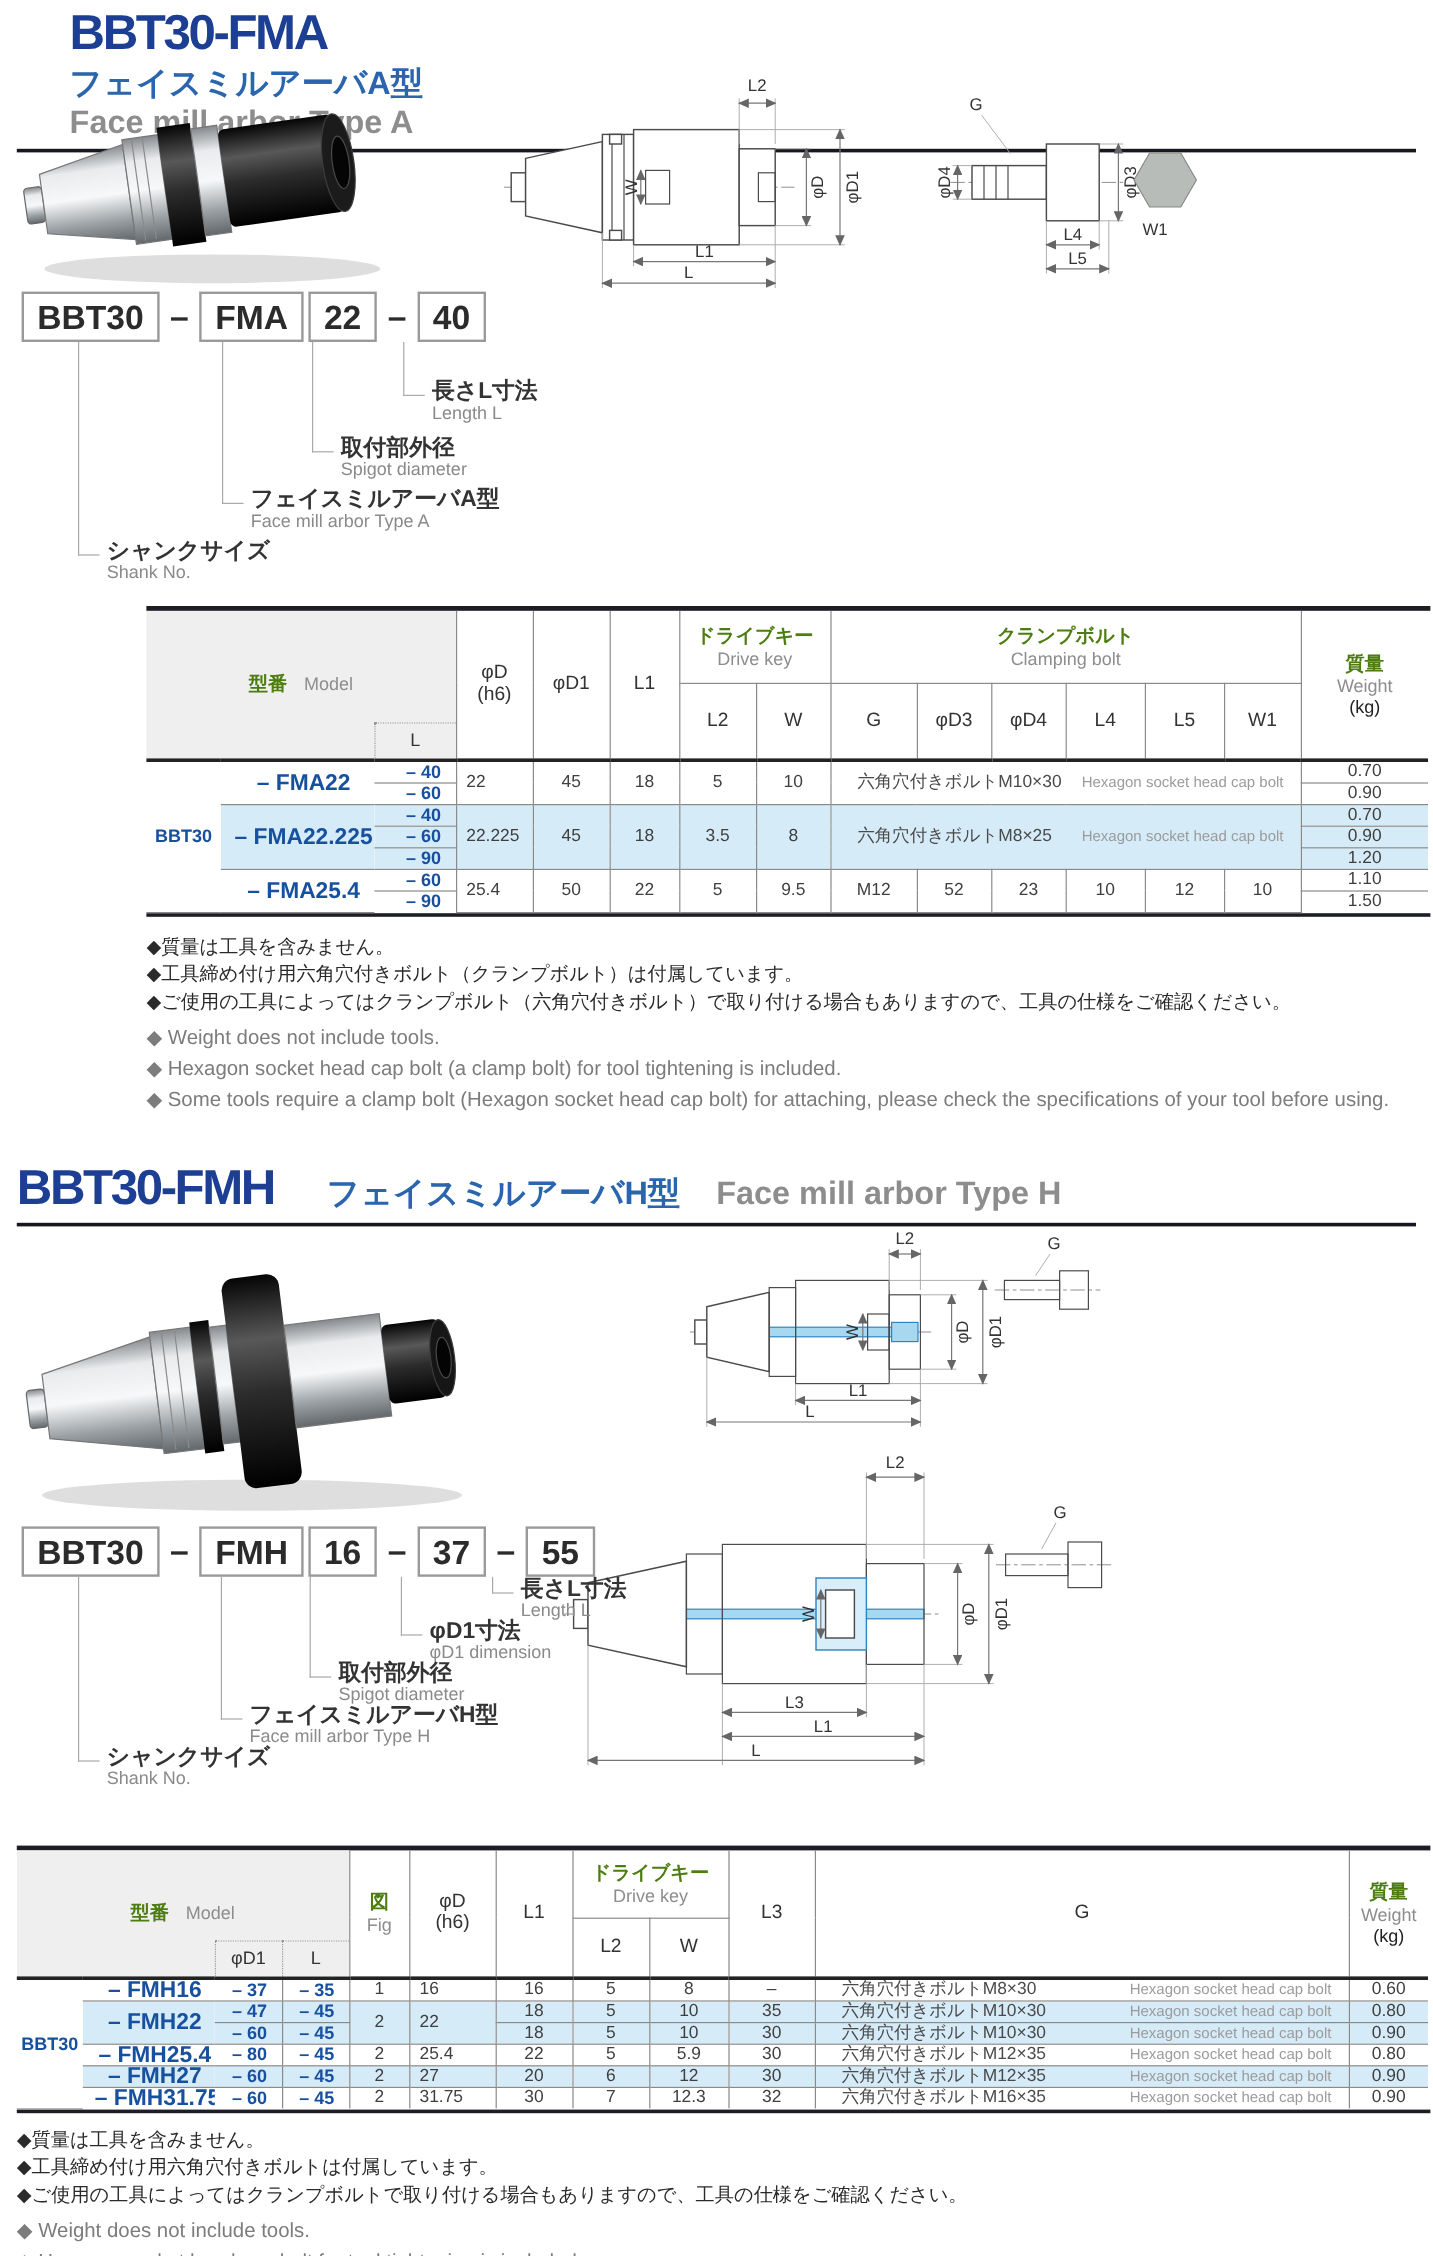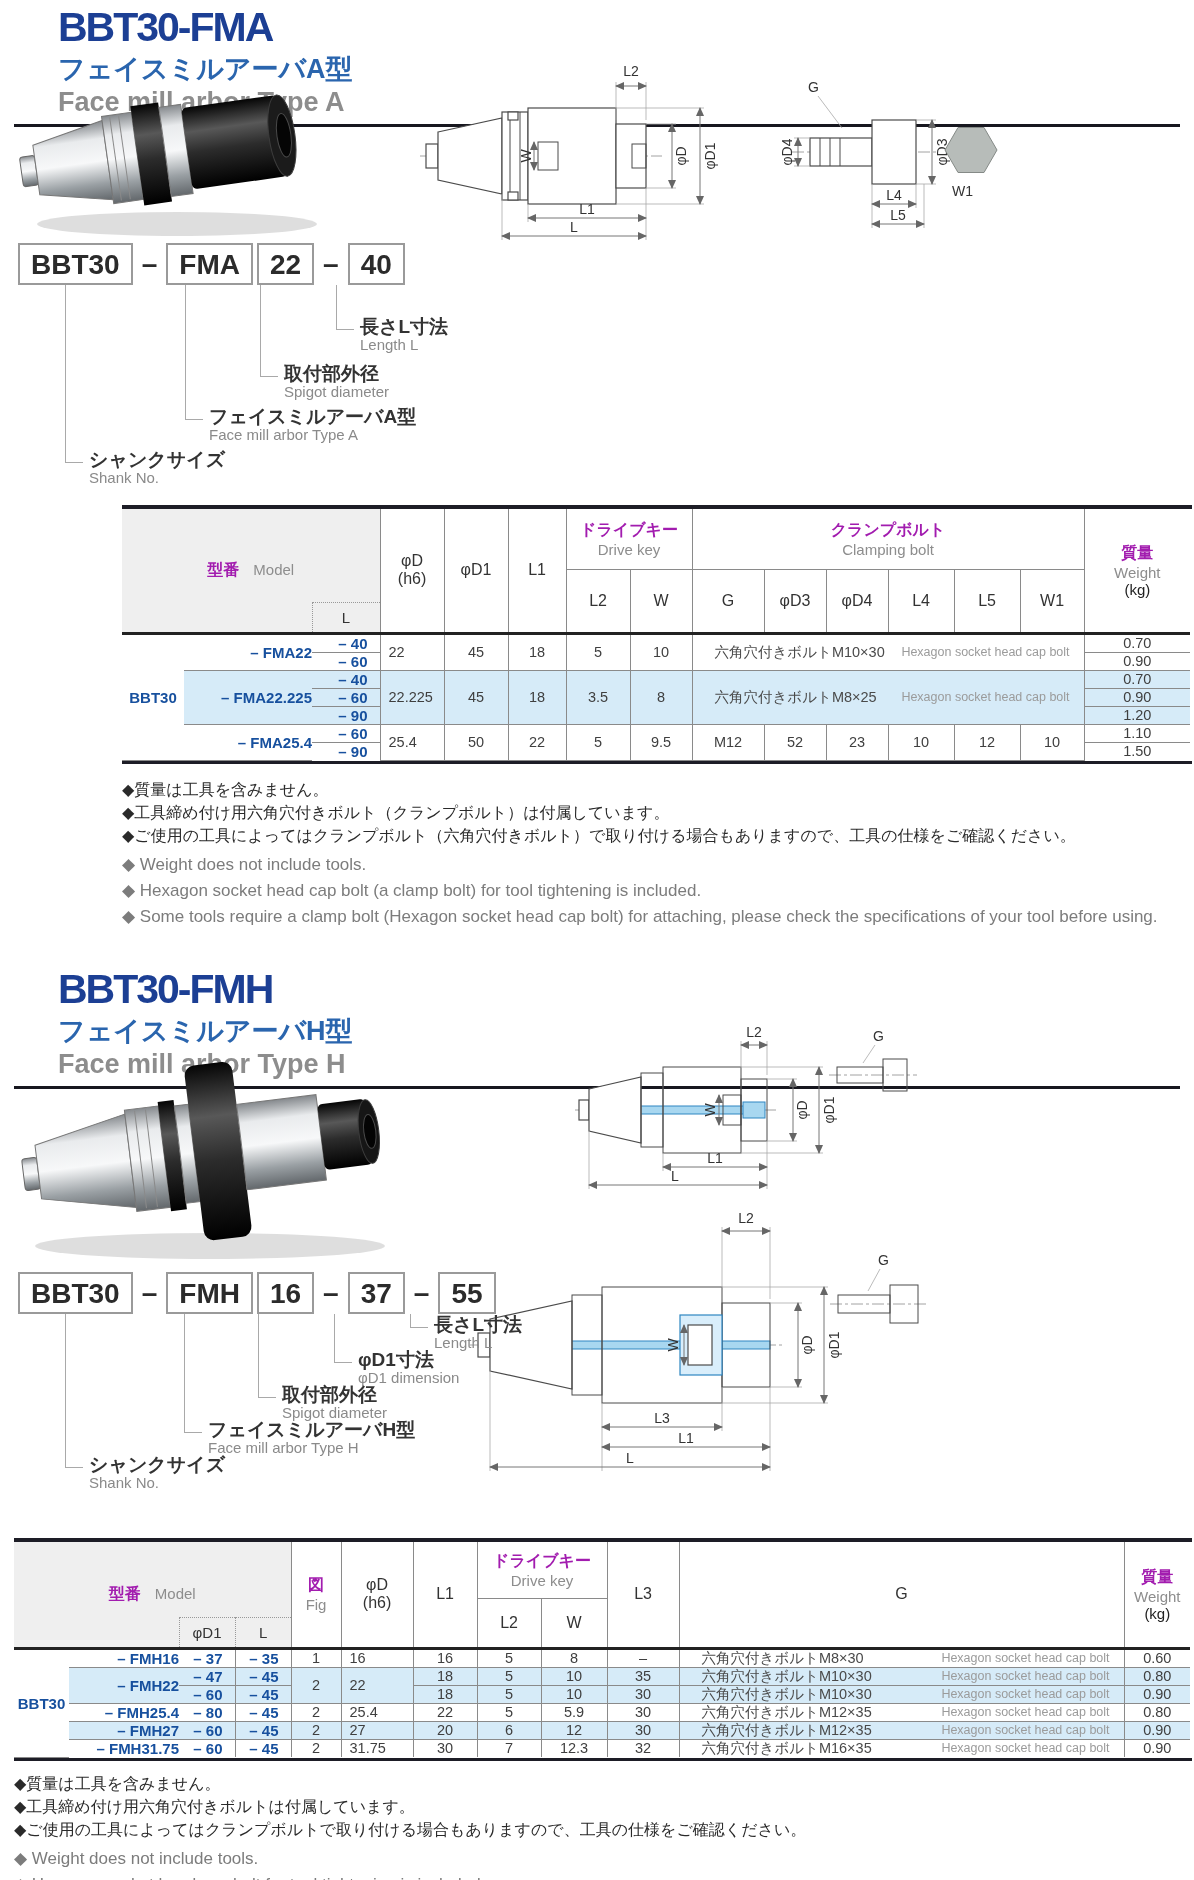--- a/index.html
+++ b/index.html
@@ -30,34 +30,34 @@
 
   
   .tbl-wrap { border-top:4px solid #1d1d26; border-bottom:3px solid #1d1d26; }
   table.spec { border-collapse:collapse; table-layout:fixed; }
   .spec th, .spec td { border:1px solid #8a8a8a; font-weight:normal; text-align:center;
                        vertical-align:middle; padding:0; overflow:hidden; white-space:nowrap; }
   .spec thead th { border-bottom:3px solid #222; }
   .spec thead tr:first-child th { border-top:none; }
   .spec thead tr:first-child th[colspan][rowspan="1"], .spec thead .grp { border-bottom:1px solid #8a8a8a; }
   .spec tbody tr:last-child td { border-bottom:none; }
-  .h-jp { font-size:16px; font-weight:bold; color:#a21caf; }
+  .h-jp { font-size:16px; font-weight:bold; color:#4d7c0f; }
   .h-en { font-size:15px; color:#8d8d8d; }
   .h-dim { font-size:16px; color:#333; }
   .h-unit { font-size:15px; color:#222; }
   .model-h { background:#efefef; position:relative; border-left:none !important; }
   .mh-label { text-align:center; }
   .mh-label .h-en { margin-left:14px; }
   .dotbox { position:absolute; bottom:0; display:flex; align-items:center; justify-content:center;
             border-top:1px dotted #999; border-left:1px dotted #999; height:30px;
             font-size:15px; color:#333; background:#efefef; }
   .spec td { font-size:14.5px; color:#3f3f3f; line-height:17px; }
   .spec tr.bodyrow { height:18px; }
   td.shank { color:#17509e; font-weight:bold; font-size:15px; border-left:none !important; border-right:none !important; }
-  td.model { color:#17509e; font-weight:bold; font-size:15px; text-align:right; padding-left:10px;
+  td.model { color:#17509e; font-weight:bold; font-size:19px; text-align:center; padding-left:10px;
              border-left:none !important; border-right:none !important; }
   td.lval  { color:#17509e; font-weight:bold; font-size:15px; text-align:right; padding-right:12px;
              border-left:none !important; }
   td.pd { text-align:left; padding-left:8px; }
   td.wt { border-right:none !important; }
   th.no-r { border-right:none !important; }
   td.bolt { text-align:left; }
   .bolt-in { display:flex; align-items:center; justify-content:space-between; padding:0 14px 0 22px; }
   .bjp { font-size:14.5px; color:#4a4a4a; }
   .ben { font-size:12.5px; color:#9b9b9b; }
@@ -350,21 +350,21 @@
     <div>◆工具締め付け用六角穴付きボルト（クランプボルト）は付属しています。</div>
     <div>◆ご使用の工具によってはクランプボルト（六角穴付きボルト）で取り付ける場合もありますので、工具の仕様をご確認ください。</div>
   </div>
   <div class="notes-en">
     <div>◆ Weight does not include tools.</div>
     <div>◆ Hexagon socket head cap bolt (a clamp bolt) for tool tightening is included.</div>
     <div>◆ Some tools require a clamp bolt (Hexagon socket head cap bolt) for attaching, please check the specifications of your tool before using.</div>
   </div>
 </div>
 
-<div class="abs sec-header" style="left:14px; top:966px; width:1166px;flex-direction:column;">
+<div class="abs sec-header" style="left:14px; top:966px; width:1166px;">
   <span class="sec-code">BBT30-FMH</span>
   <span class="sec-jp">フェイスミルアーバH型</span>
   <span class="sec-en">Face mill arbor Type H</span>
 </div>
 
 <svg class="abs" style="left:10px; top:1036px;" width="400" height="235" viewBox="0 0 400 235">
   <ellipse cx="200" cy="210" rx="175" ry="13" fill="rgba(0,0,0,0.13)"></ellipse>
   <g transform="rotate(-7 200 115)">
     <rect x="12" y="100" width="15" height="32" rx="3" fill="url(#gSteel)" stroke="#666"></rect>
     <polygon points="27,88 120,68 120,162 27,142" fill="url(#gSteel)" stroke="#777"></polygon>

